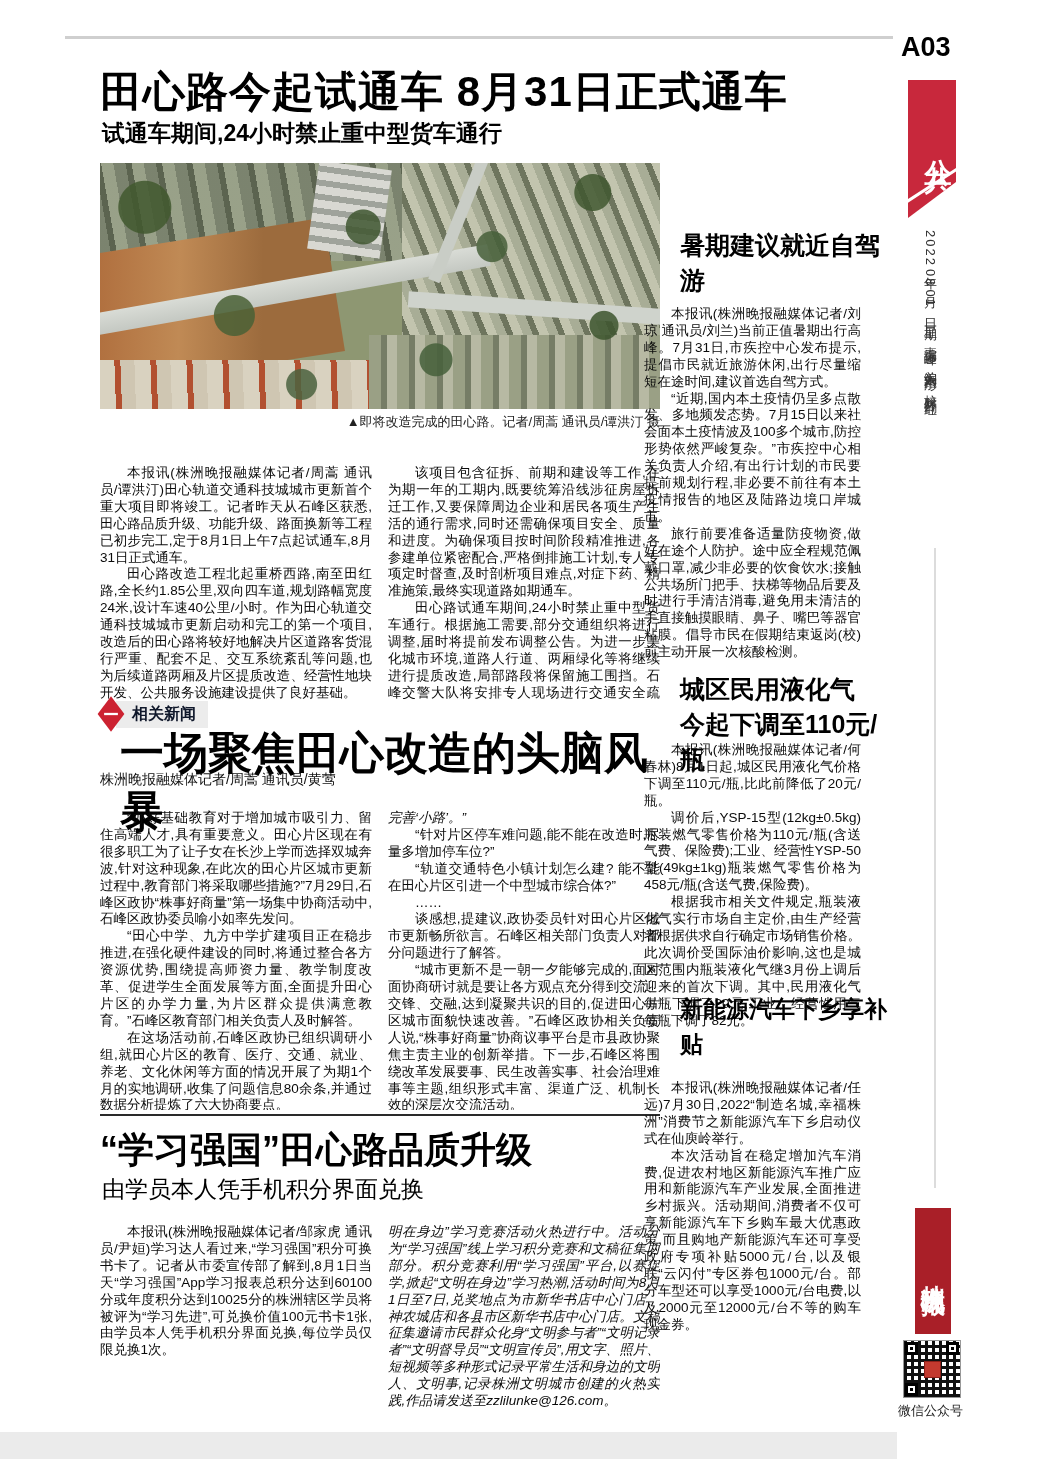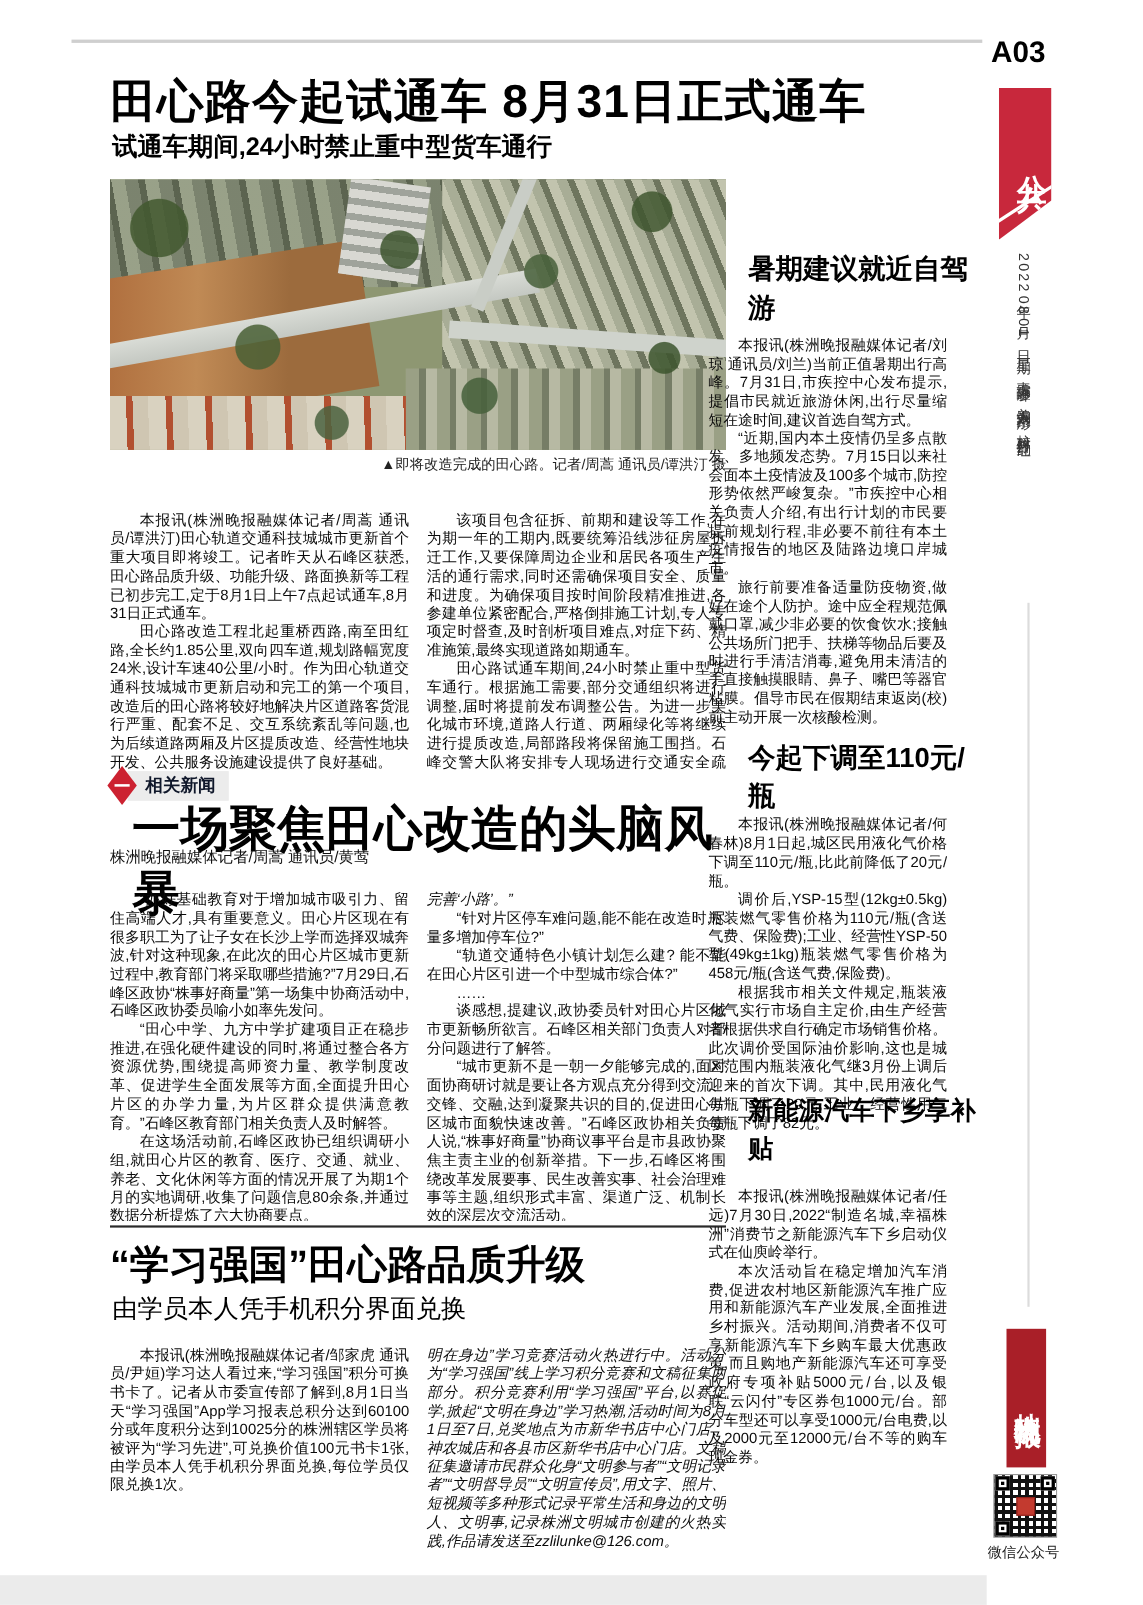--- a/index.html
+++ b/index.html
@@ -179,20 +179,21 @@
 <div class="abs r-title r1-title">
   <div>暑期建议就近自驾游</div>
 </div>
 <div class="abs r-body r1-body">
   <p class="para">本报讯(株洲晚报融媒体记者/刘琼 通讯员/刘兰)当前正值暑期出行高峰。7月31日,市疾控中心发布提示,提倡市民就近旅游休闲,出行尽量缩短在途时间,建议首选自驾方式。</p>
   <p class="para">“近期,国内本土疫情仍呈多点散发、多地频发态势。7月15日以来社会面本土疫情波及100多个城市,防控形势依然严峻复杂。”市疾控中心相关负责人介绍,有出行计划的市民要提前规划行程,非必要不前往有本土疫情报告的地区及陆路边境口岸城市。</p>
   <p class="para">旅行前要准备适量防疫物资,做好在途个人防护。途中应全程规范佩戴口罩,减少非必要的饮食饮水;接触公共场所门把手、扶梯等物品后要及时进行手清洁消毒,避免用未清洁的手直接触摸眼睛、鼻子、嘴巴等器官粘膜。倡导市民在假期结束返岗(校)前主动开展一次核酸检测。</p>
 </div>
 
 <div class="abs r-title r2-title">
+  <div>城区民用液化气</div>
   <div>今起下调至110元/瓶</div>
 </div>
 <div class="abs r-body r2-body">
   <p class="para">本报讯(株洲晚报融媒体记者/何春林)8月1日起,城区民用液化气价格下调至110元/瓶,比此前降低了20元/瓶。</p>
   <p class="para">调价后,YSP-15型(12kg±0.5kg)瓶装燃气零售价格为110元/瓶(含送气费、保险费);工业、经营性YSP-50型(49kg±1kg)瓶装燃气零售价格为458元/瓶(含送气费,保险费)。</p>
   <p class="para">根据我市相关文件规定,瓶装液化气实行市场自主定价,由生产经营者根据供求自行确定市场销售价格。此次调价受国际油价影响,这也是城区范围内瓶装液化气继3月份上调后迎来的首次下调。其中,民用液化气每瓶下调了20元,工业、经营性用气每瓶下调了82元。</p>
 </div>
 
 <div class="abs r-title r3-title">新能源汽车下乡享补贴</div>
 <div class="abs r-body r3-body">

